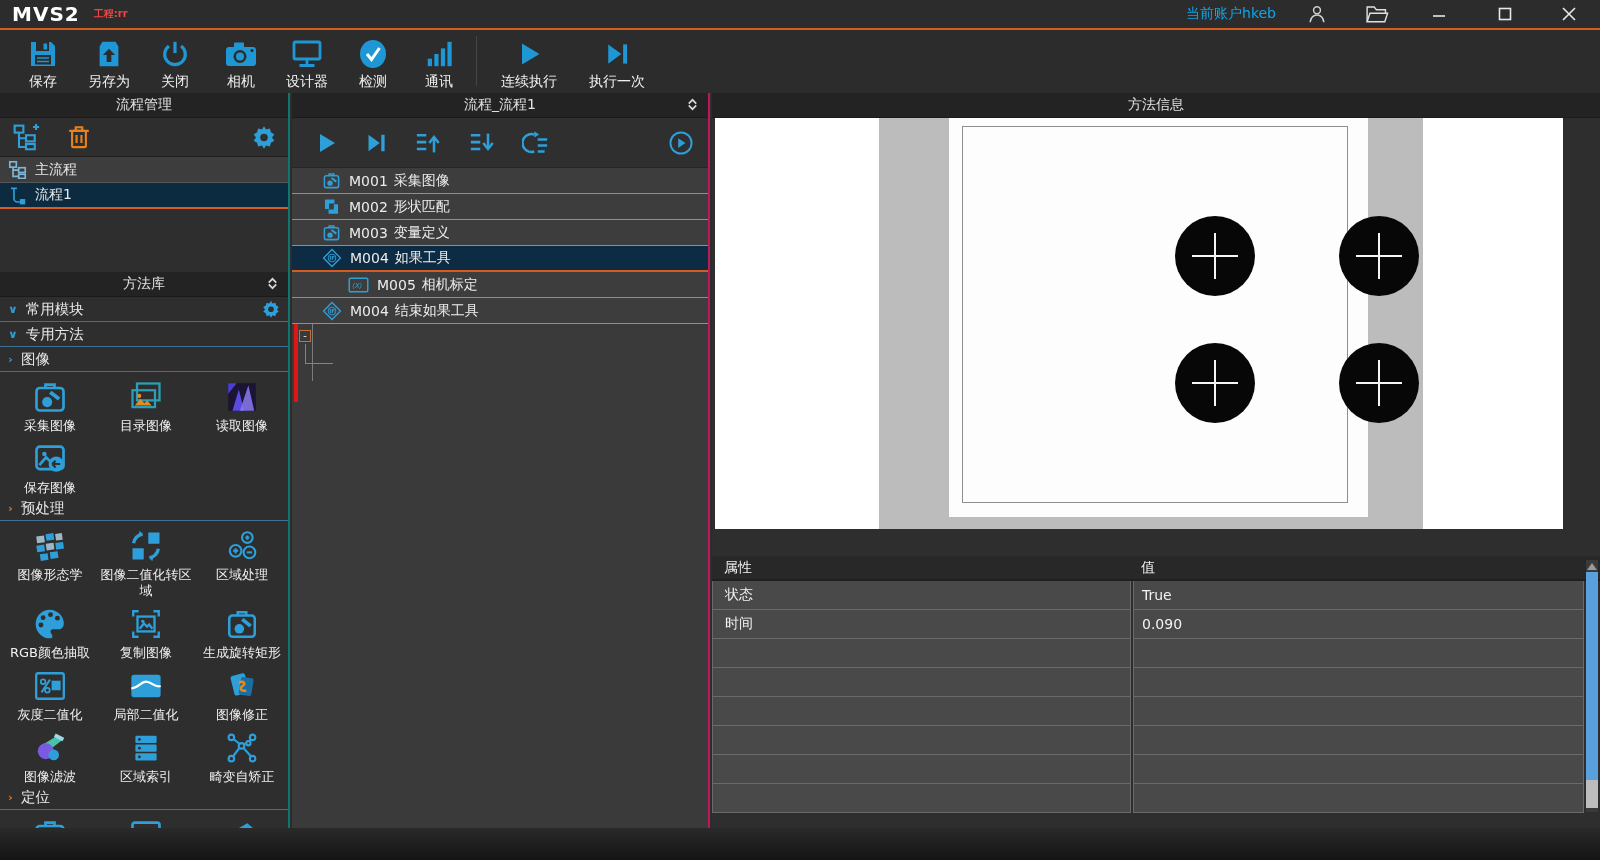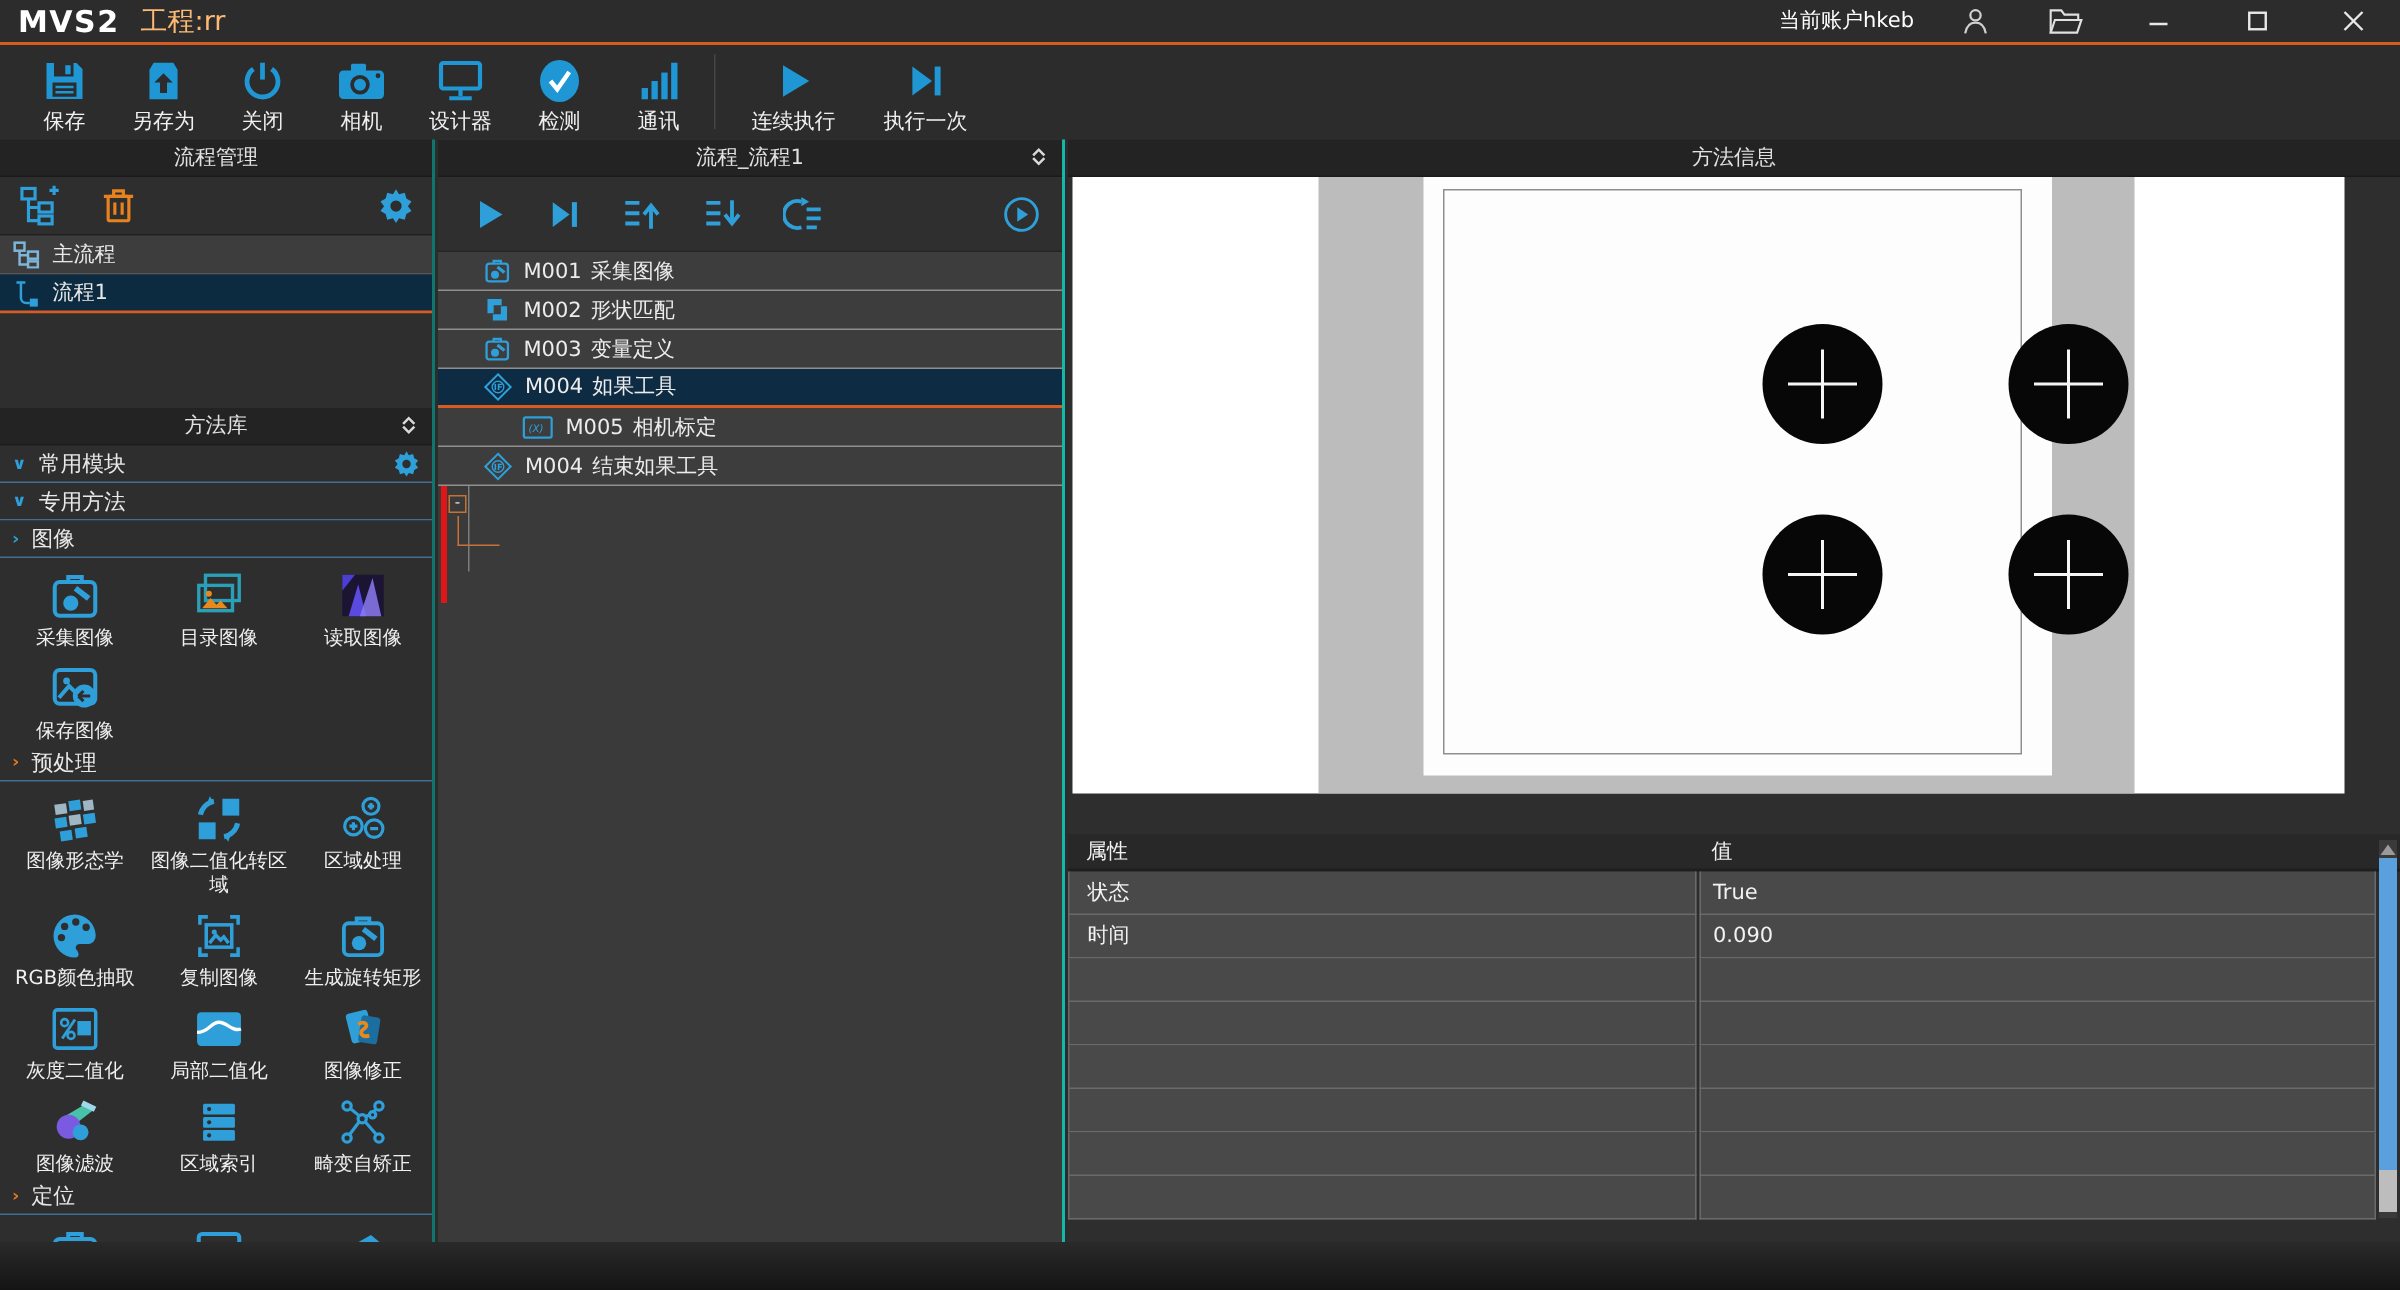--- a/index.html
+++ b/index.html
@@ -4,23 +4,23 @@
 <style>
   * { margin:0; padding:0; box-sizing:border-box; }
   html,body { width:1600px; height:860px; background:#1d1d1d; overflow:hidden;
               font-family:"DejaVu Sans","Liberation Sans",sans-serif; }
   #app { position:relative; width:1600px; height:860px; background:#2c2c2c; color:#e6e6e6; }
 
   
   .titlebar { position:absolute; left:0; top:0; width:1600px; height:30px; background:#2c2c2c;
               border-bottom:2px solid #d85c20; display:flex; align-items:center; }
   .logo { font-size:20px; font-weight:bold; letter-spacing:1px; color:#fff; padding:0 14px 0 12px; font-style:normal; }
-  .proj { font-size:18px; color:#fdba74; }
+  .proj { font-size:10px; color:#ef4444;font-weight:bold; }
   .tb-right { margin-left:auto; display:flex; align-items:center; gap:0; }
-  .account { font-size:14px; color:#ffffff; margin-right:18px; }
+  .account { font-size:14px; color:#0ea5e9; margin-right:18px; }
   .tb-btn { width:46px; height:28px; display:flex; align-items:center; justify-content:center; }
   .tb-btn svg { display:block; }
 
   
   .toolbar { position:absolute; left:0; top:32px; width:1600px; height:61px; background:#2c2c2c;
              display:flex; align-items:flex-start; padding-left:10px; }
   .tool { width:66px; height:60px; display:flex; flex-direction:column; align-items:center; justify-content:flex-start; padding-top:3px; cursor:default; }
   .tool.wide { width:88px; }
   .tool .ticon { height:38px; display:flex; align-items:center; justify-content:center; color:#1f97d4; }
   .tool .tlabel { font-size:14px; color:#f0f0f0; line-height:17px; white-space:nowrap; }
@@ -47,21 +47,21 @@
   .chev { font-size:12px; font-weight:bold; transform:scaleY(.9); }
   .chev.blue { color:#2e9fd8; } .chev.orange { color:#e07a1e; }
   .ml-grid { display:grid; grid-template-columns:96px 96px 96px; background:#2e2e2e; padding-left:2px; }
   .mitem { display:flex; flex-direction:column; align-items:center; padding-top:6px; min-height:60px; }
   .micon { width:38px; height:38px; display:flex; align-items:center; justify-content:center; color:#2e9fd8; }
   .mlabel { font-size:13px; color:#f0f0f0; text-align:center; line-height:16px; white-space:nowrap; margin-top:2px; }
   .mlabel.wrap { white-space:normal; width:92px; }
 
   
   .mid-panel { position:absolute; left:292px; top:93px; width:418px; height:735px; background:#3a3a3a;
-               border-right:2px solid #14b8a6; overflow:hidden; }
+               border-right:2px solid #be185d; overflow:hidden; }
   .flow-toolbar { height:50px; background:#2f2f2f; display:flex; align-items:center; gap:26px; padding-left:22px;
                   border-bottom:1px solid #262626; position:relative; }
   .flow-toolbar .ficon { color:#2e9fd8; display:flex; }
   .flow-rows { position:relative; }
   .frow { height:26px; display:flex; align-items:center; gap:8px; padding-left:30px; font-size:14px;
           color:#ececec; border-bottom:1px solid #8f8f8f; position:relative; background:#3d3d3d; }
   .frow.child { padding-left:56px; }
   .frow.selected { background:#0d2b42; border-bottom:2px solid #d85c20; }
   .frow .stepicon { color:#2e9fd8; display:flex; }
   .tree-vline { position:absolute; left:20px; top:11px; width:1px; height:202px; background:#7c7c7c; }

